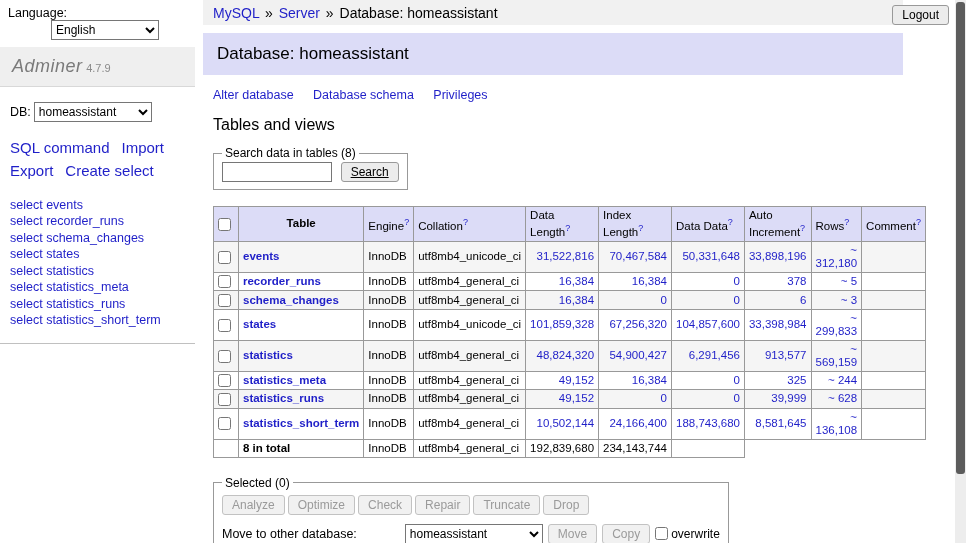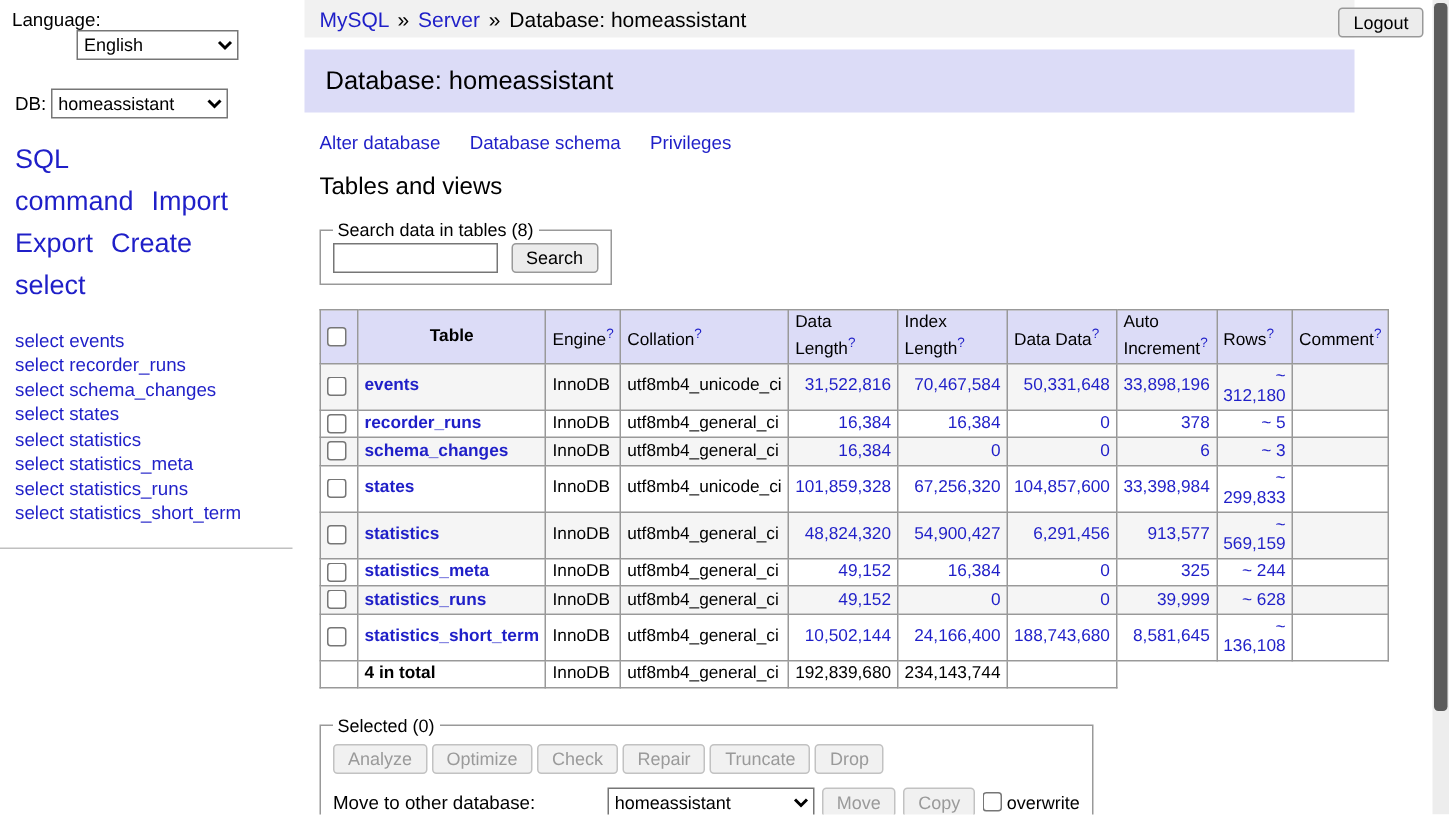--- a/index.html
+++ b/index.html
@@ -21,40 +21,40 @@
   
   .sidebar { position: absolute; left: 0; top: 0; width: 195px; }
   .lang-row { padding: 6px 8px 4px; font-size: 12.5px; }
   .lang-row label { margin-right: 5px; }
   .lang-select { width: 108px; }
   .brand { background: #efefef; border-bottom: 1px solid #d8d8d8; padding: 9px 12px; margin-top: 3px; }
   .brand-name { font-style: italic; color: #7a7a7a; font-size: 18px; letter-spacing: .5px; }
   .brand-ver { color: #8a8a8a; font-size: 11px; }
   .db-row { padding: 15px 10px 2px; font-size: 12.5px; }
   .db-select { width: 118px; margin-left: 3px; }
-  .actions { padding: 12px 10px 0; font-size: 18px; line-height: 1.55; }
+  .actions { padding: 12px 10px 0; font-size: 15px; line-height: 1.55; }
   .actions a { margin-right: 12px; }
   .table-list { margin-top: 14px; padding: 0 10px 14px; border-bottom: 1px solid #c0c0c0; font-size: 12.5px; }
   .tbl-link-row { line-height: 1.32; }
 
   
   .main { position: absolute; left: 203px; top: 0; width: 700px; }
   .crumb-bar { background: #f1f1f1; height: 25px; padding: 5px 10px; font-size: 14px; }
   .sep { color: #000; margin: 0 2px; }
   .title-bar { background: #dcdcf7; margin: 8px 0 0; padding: 11px 14px; font-size: 17px; font-weight: 400; }
   .content { padding: 0 10px; }
   .navlinks { margin-top: 13px; font-size: 12.5px; }
   .navlinks a { margin-right: 16px; }
   h3 { font-size: 16px; font-weight: 400; margin: 14px 0 9px; }
 
   fieldset { display: inline-block; border: 1px solid #999; padding: 2px 8px 7px; margin: 0; }
   legend { font-size: 12px; padding: 0 3px; }
   .search-fs { margin-top: 3px; }
   .search-input { width: 110px; }
-  .search-fs button { margin-left: 5px; }
+  .search-fs button { margin-left: 5px; text-decoration: underline; }
 
   .tables { border-collapse: collapse; font-size: 11.5px; margin-top: 16px; }
   .tables th, .tables td { border: 1px solid #999; padding: 2px 4px; line-height: 13px; height: 18px; }
   .tables thead th, .tables thead td { background: #dcdcf7; }
   .tables thead th { font-weight: 700; text-align: center; }
   .tables thead td { font-weight: 400; }
   .tables td[data-name="column-header-comment"] { min-width: 54px; }
   .tables td[data-name="column-header-rows"] { min-width: 50px; }
   .checkcol { width: 22px; text-align: center; }
   .tname { font-weight: 700; }
@@ -76,20 +76,24 @@
   .scrollbar { position: absolute; right: 0; top: 0; width: 11px; height: 543px; background: #ededed; }
   .scroll-thumb { position: absolute; left: 1px; top: 2px; width: 9px; height: 472px; background: #5c5c5c; border-radius: 3px; }
 </style>
 </head>
 <body>
 
 <div class="sidebar" data-name="sidebar">
   <div class="lang-row" data-name="language-bar">
     <label data-name="language-label">Language:</label><select class="lang-select" data-name="language-select"><option data-name="language-option">English</option></select>
   </div>
+  <div class="brand" data-name="app-brand">
+    <span class="brand-name" data-name="app-name">Adminer</span>
+    <span class="brand-ver" data-name="app-version">4.7.9</span>
+  </div>
   <div class="db-row" data-name="db-selector">
     <label data-name="db-label">DB:</label><select class="db-select" data-name="db-select"><option data-name="db-option">homeassistant</option></select>
   </div>
   <div class="actions" data-name="sidebar-actions">
     <div data-name="sidebar-actions-row1"><a data-name="sql-command-link">SQL command</a><a data-name="import-link">Import</a></div>
     <div data-name="sidebar-actions-row2"><a data-name="export-link">Export</a><a data-name="create-table-link">Create select</a></div>
   </div>
   <div class="table-list" data-name="sidebar-table-list">
       <div data-name="sidebar-table-item" class="tbl-link-row"><a data-name="select-link">select</a> <a data-name="table-link">events</a></div>
       <div data-name="sidebar-table-item" class="tbl-link-row"><a data-name="select-link">select</a> <a data-name="table-link">recorder_runs</a></div>
@@ -232,21 +236,21 @@
             <td data-name="collation-cell">utf8mb4_general_ci</td>
             <td data-name="data-length-cell" class="num"><a data-name="data-length-link">10,502,144</a></td>
             <td data-name="index-length-cell" class="num"><a data-name="index-length-link">24,166,400</a></td>
             <td data-name="data-free-cell" class="num"><a data-name="data-free-link">188,743,680</a></td>
             <td data-name="auto-increment-cell" class="num"><a data-name="auto-increment-link">8,581,645</a></td>
             <td data-name="rows-cell" class="num"><a data-name="rows-link">~ 136,108</a></td>
             <td data-name="comment-cell"></td>
           </tr>
           <tr data-name="total-row">
             <td data-name="total-check-cell" class="checkcol"></td>
-            <td data-name="total-name-cell"><strong data-name="total-label">4 in total</strong></td>
+            <td data-name="total-name-cell"><strong data-name="total-label">8 in total</strong></td>
             <td data-name="total-engine-cell">InnoDB</td>
             <td data-name="total-collation-cell">utf8mb4_general_ci</td>
             <td data-name="total-data-length-cell" class="num">192,839,680</td>
             <td data-name="total-index-length-cell" class="num">234,143,744</td>
             <td data-name="total-data-free-cell" class="num"></td>
             <td class="nb"></td>
             <td class="nb"></td>
             <td class="nb"></td>
           </tr>
         </tbody>

